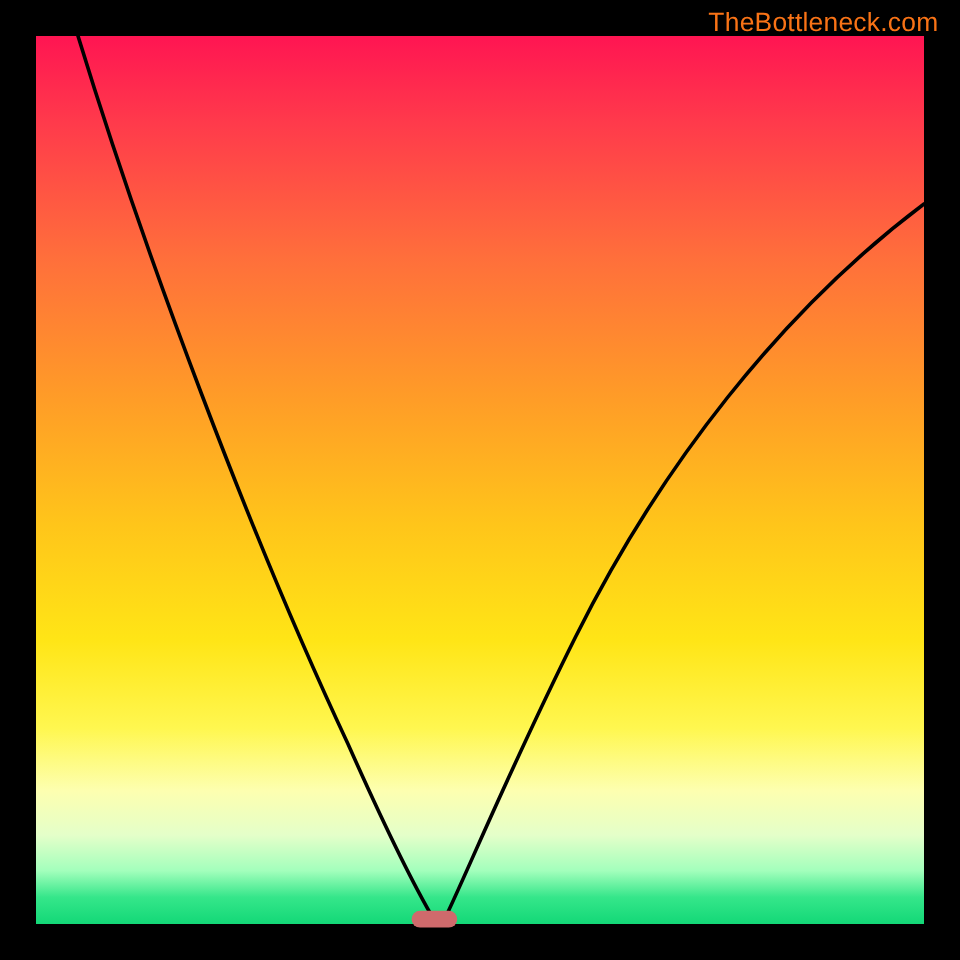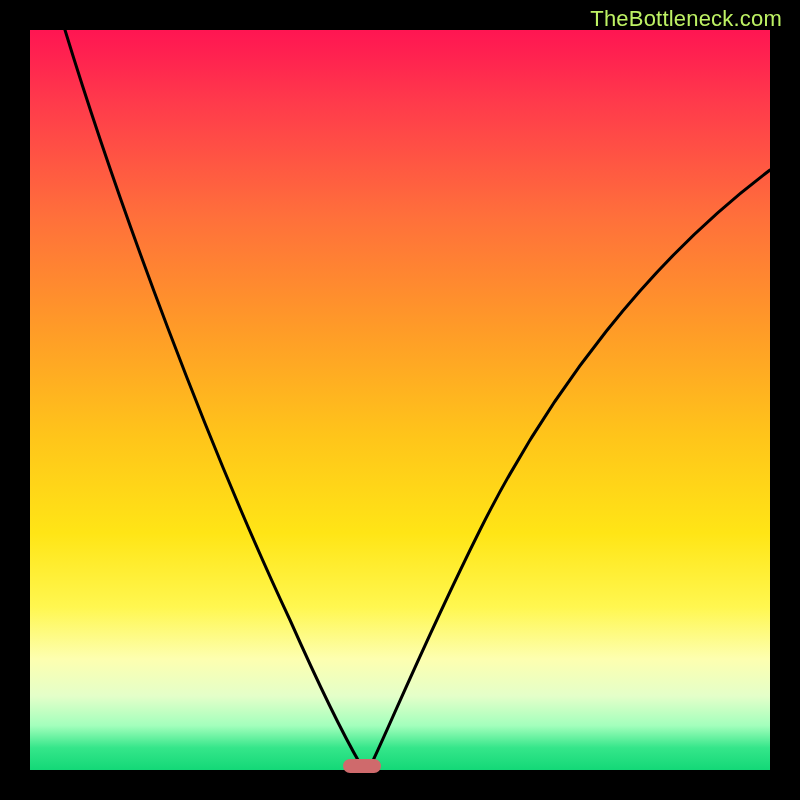--- a/index.html
+++ b/index.html
@@ -57,21 +57,21 @@
     height: 14px;
     background: #cf6a6c;
     border-radius: 7px;
     bottom: -3px;
     left: 313px;
   }
   .watermark {
     position: absolute;
     top: 6px;
     right: 18px;
-    color: #bef264;
+    color: #f97316;
     font-size: 22px;
     letter-spacing: 0.2px;
   }
 </style>
 </head>
 <body>
 
 <div class="wrap">
 
   <div class="watermark">TheBottleneck.com</div>

